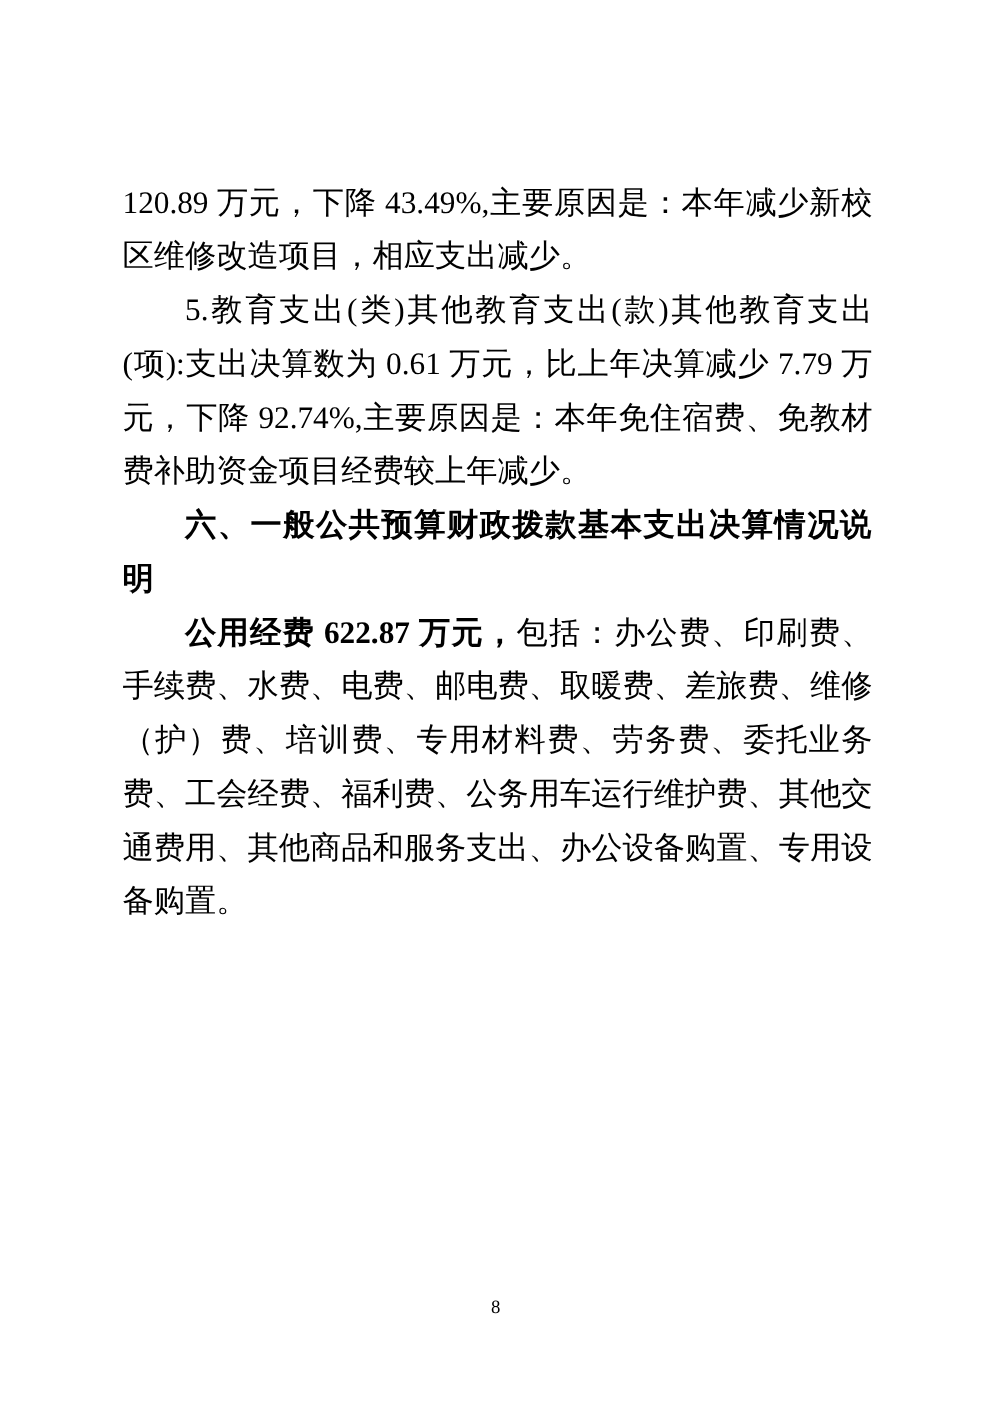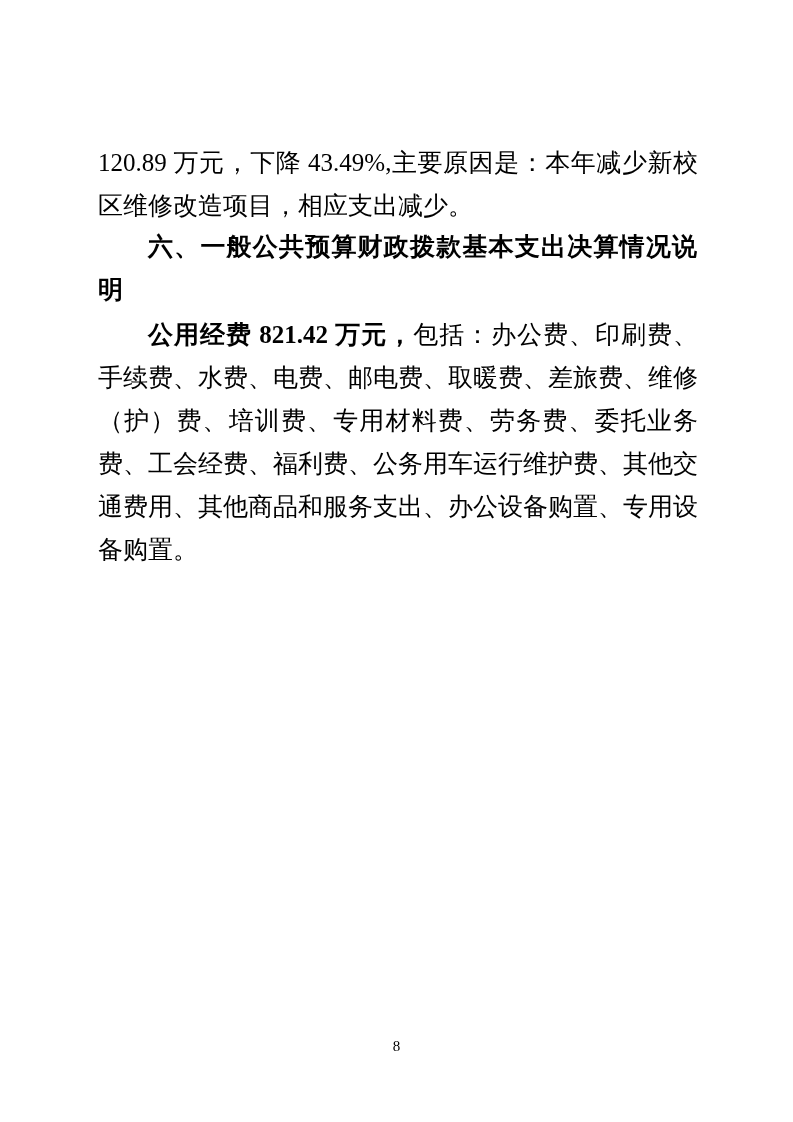--- a/index.html
+++ b/index.html
@@ -23,21 +23,21 @@
     line-height: 43px;
   }
   p.para {
     text-align: justify;
     text-justify: inter-character;
     margin: 0;
   }
   p.para.indent { text-indent: 2em; }
   p.para.heading {
     font-weight: bold;
-    font-family: Liberation Mono, monospace;
+    font-family: Liberation Serif, serif;
     letter-spacing: 1px;
   }
   .run { font-weight: normal; }
   .run.bold { font-weight: bold; }
   .page-footer {
     position: absolute;
     left: 0;
     top: 1036px;
     width: 100%;
     text-align: center;
@@ -45,19 +45,20 @@
     line-height: 20px;
     color: #000000;
   }
 </style>
 </head>
 <body>
 
 <div class="page">
   <main class="content">
       <p class="para"><span class="run">120.89 万元，下降 43.49%,主要原因是：本年减少新校区维修改造项目，相应支出减少。</span></p>
+      <p class="para indent"><span class="run">5.教育支出(类)其他教育支出(款)其他教育支出(项):支出决算数为 0.61 万元，比上年决算减少 7.79 万元，下降 92.74%,主要原因是：本年免住宿费、免教材费补助资金项目经费较上年减少。</span></p>
       <p class="para indent heading"><span class="run bold">六、一般公共预算财政拨款基本支出决算情况说明</span></p>
-      <p class="para indent"><span class="run bold">公用经费 821.42 万元，</span><span class="run">包括：办公费、印刷费、手续费、水费、电费、邮电费、取暖费、差旅费、维修（护）费、培训费、专用材料费、劳务费、委托业务费、工会经费、福利费、公务用车运行维护费、其他交通费用、其他商品和服务支出、办公设备购置、专用设备购置。</span></p>
+      <p class="para indent"><span class="run bold">公用经费 622.87 万元，</span><span class="run">包括：办公费、印刷费、手续费、水费、电费、邮电费、取暖费、差旅费、维修（护）费、培训费、专用材料费、劳务费、委托业务费、工会经费、福利费、公务用车运行维护费、其他交通费用、其他商品和服务支出、办公设备购置、专用设备购置。</span></p>
     </main>
   <footer class="page-footer">
     <span>8</span>
   </footer>
 </div>
 
 </body></html>

